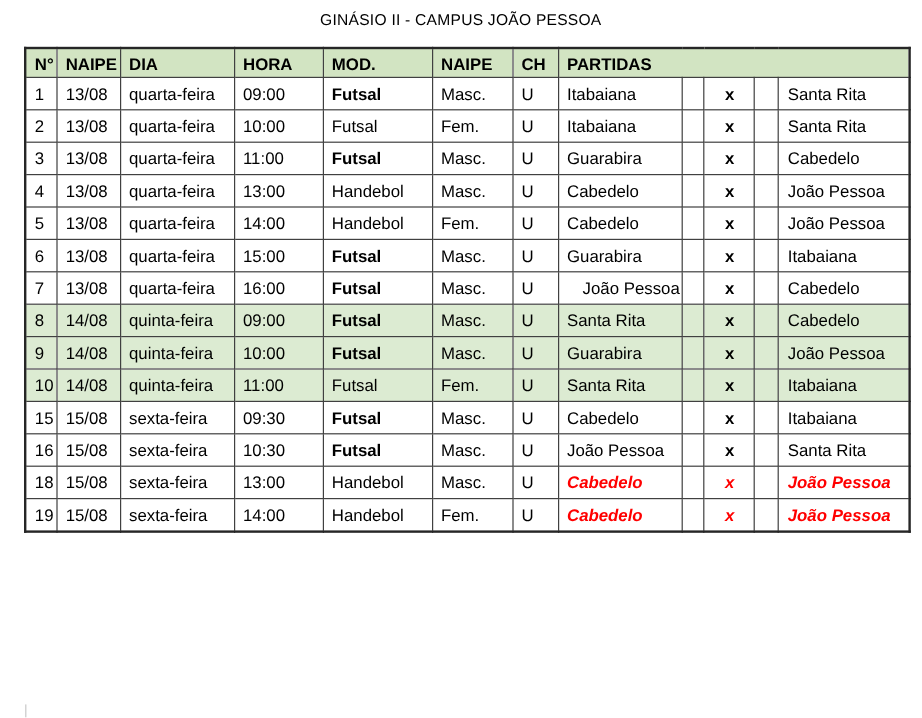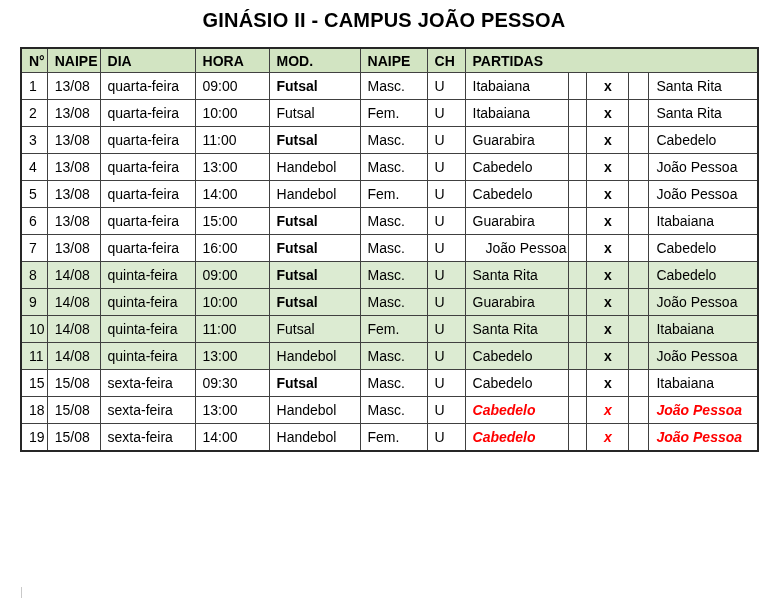--- a/index.html
+++ b/index.html
@@ -9,21 +9,21 @@
     --grid:#404040;
     --outer:#262626;
   }
   html,body{margin:0;padding:0;}
   body{
     width:768px;height:598px;background:#ffffff;
     font-family:"Liberation Sans",sans-serif;color:#000;
     position:relative;overflow:hidden;
   }
   .title{
-    text-align:center;font-weight:bold;font-size:20px;
+    text-align:center;font-weight:normal;font-size:13px;
     padding-top:9px;letter-spacing:0.2px;
   }
   table{
     border-collapse:collapse;table-layout:fixed;
     margin:15px 0 0 20px;
     border:2px solid var(--outer);
   }
   th,td{
     border:1px solid var(--grid);
     font-size:14px;
@@ -216,47 +216,47 @@
           <td>11:00</td>
           <td>Futsal</td>
           <td>Fem.</td>
           <td>U</td>
           <td>Santa Rita</td>
           <td class="cell-spacer"></td>
           <td class="cell-x">x</td>
           <td class="cell-spacer"></td>
           <td>Itabaiana</td>
         </tr>
-        <tr class="shaded">
-          <td>11</td>
-          <td>14/08</td>
-          <td>quinta-feira</td>
-          <td>13:00</td>
-          <td>Handebol</td>
-          <td>Masc.</td>
-          <td>U</td>
-          <td>Cabedelo</td>
-          <td class="cell-spacer"></td>
-          <td class="cell-x">x</td>
-          <td class="cell-spacer"></td>
-          <td>João Pessoa</td>
-        </tr>
         <tr>
           <td>15</td>
           <td>15/08</td>
           <td>sexta-feira</td>
           <td>09:30</td>
           <td class="bold">Futsal</td>
           <td>Masc.</td>
           <td>U</td>
           <td>Cabedelo</td>
           <td class="cell-spacer"></td>
           <td class="cell-x">x</td>
           <td class="cell-spacer"></td>
           <td>Itabaiana</td>
+        </tr>
+        <tr>
+          <td>16</td>
+          <td>15/08</td>
+          <td>sexta-feira</td>
+          <td>10:30</td>
+          <td class="bold">Futsal</td>
+          <td>Masc.</td>
+          <td>U</td>
+          <td>João Pessoa</td>
+          <td class="cell-spacer"></td>
+          <td class="cell-x">x</td>
+          <td class="cell-spacer"></td>
+          <td>Santa Rita</td>
         </tr>
         <tr>
           <td>18</td>
           <td>15/08</td>
           <td>sexta-feira</td>
           <td>13:00</td>
           <td>Handebol</td>
           <td>Masc.</td>
           <td>U</td>
           <td class="red">Cabedelo</td>

